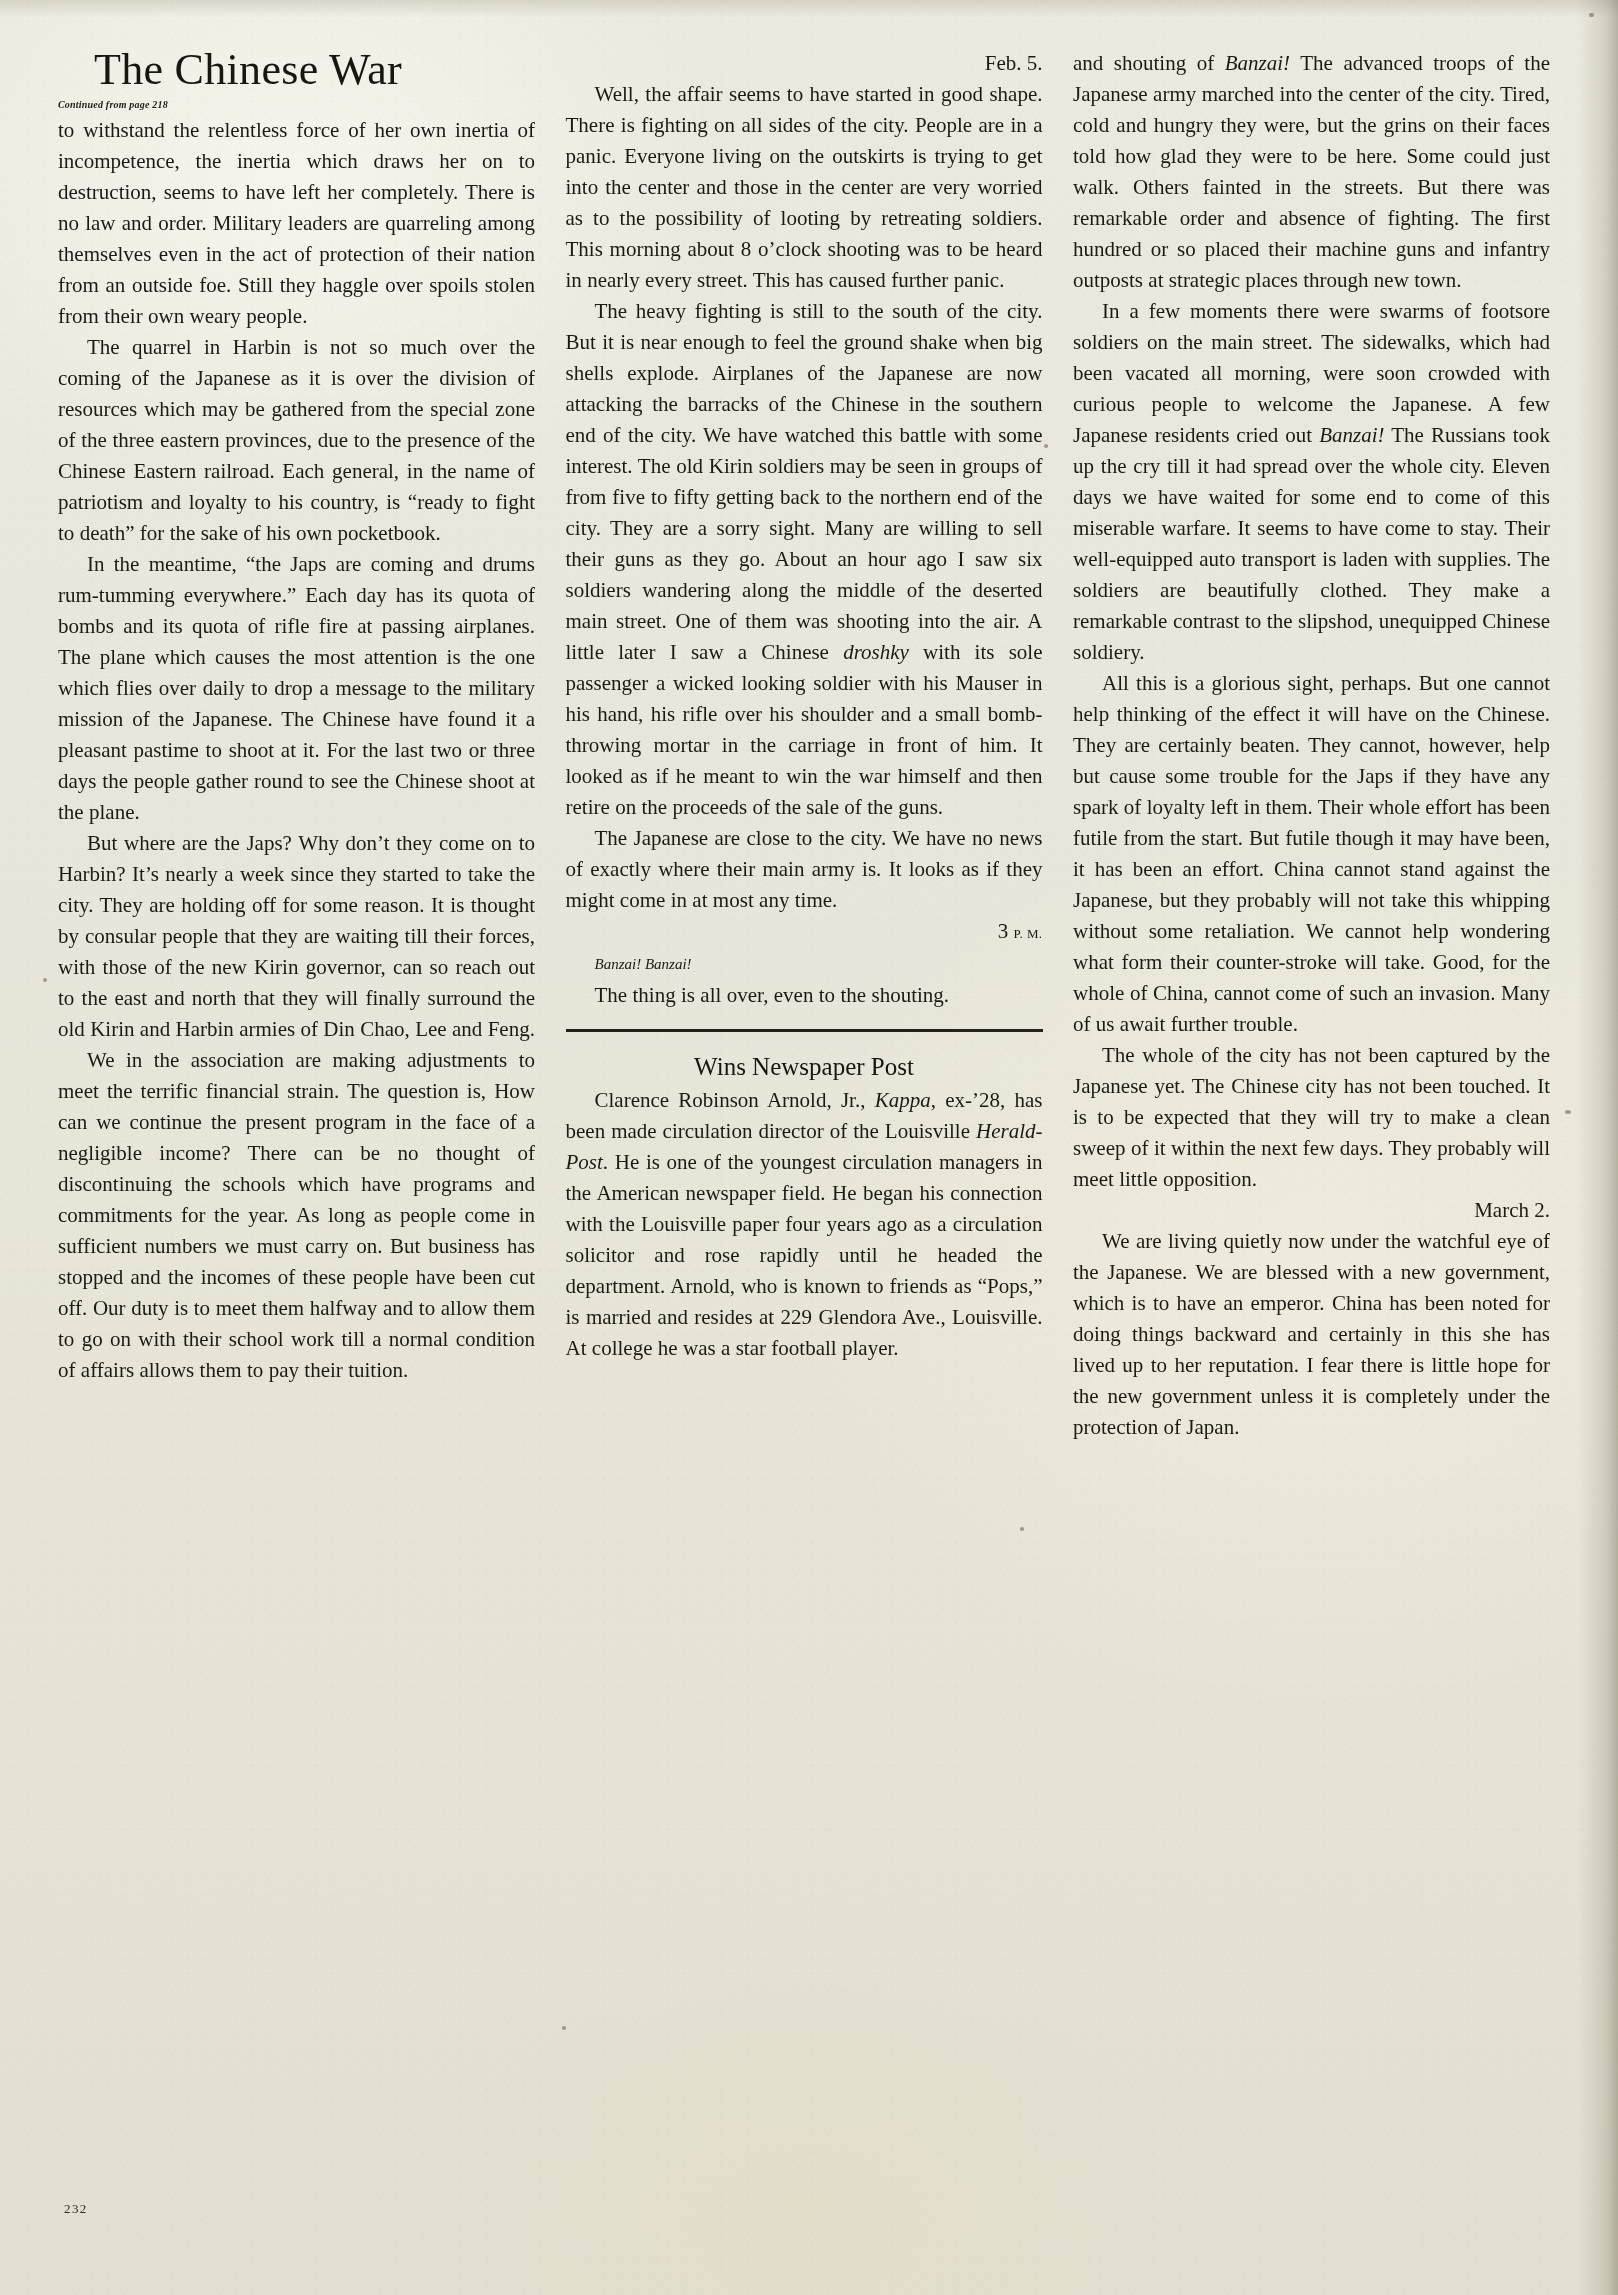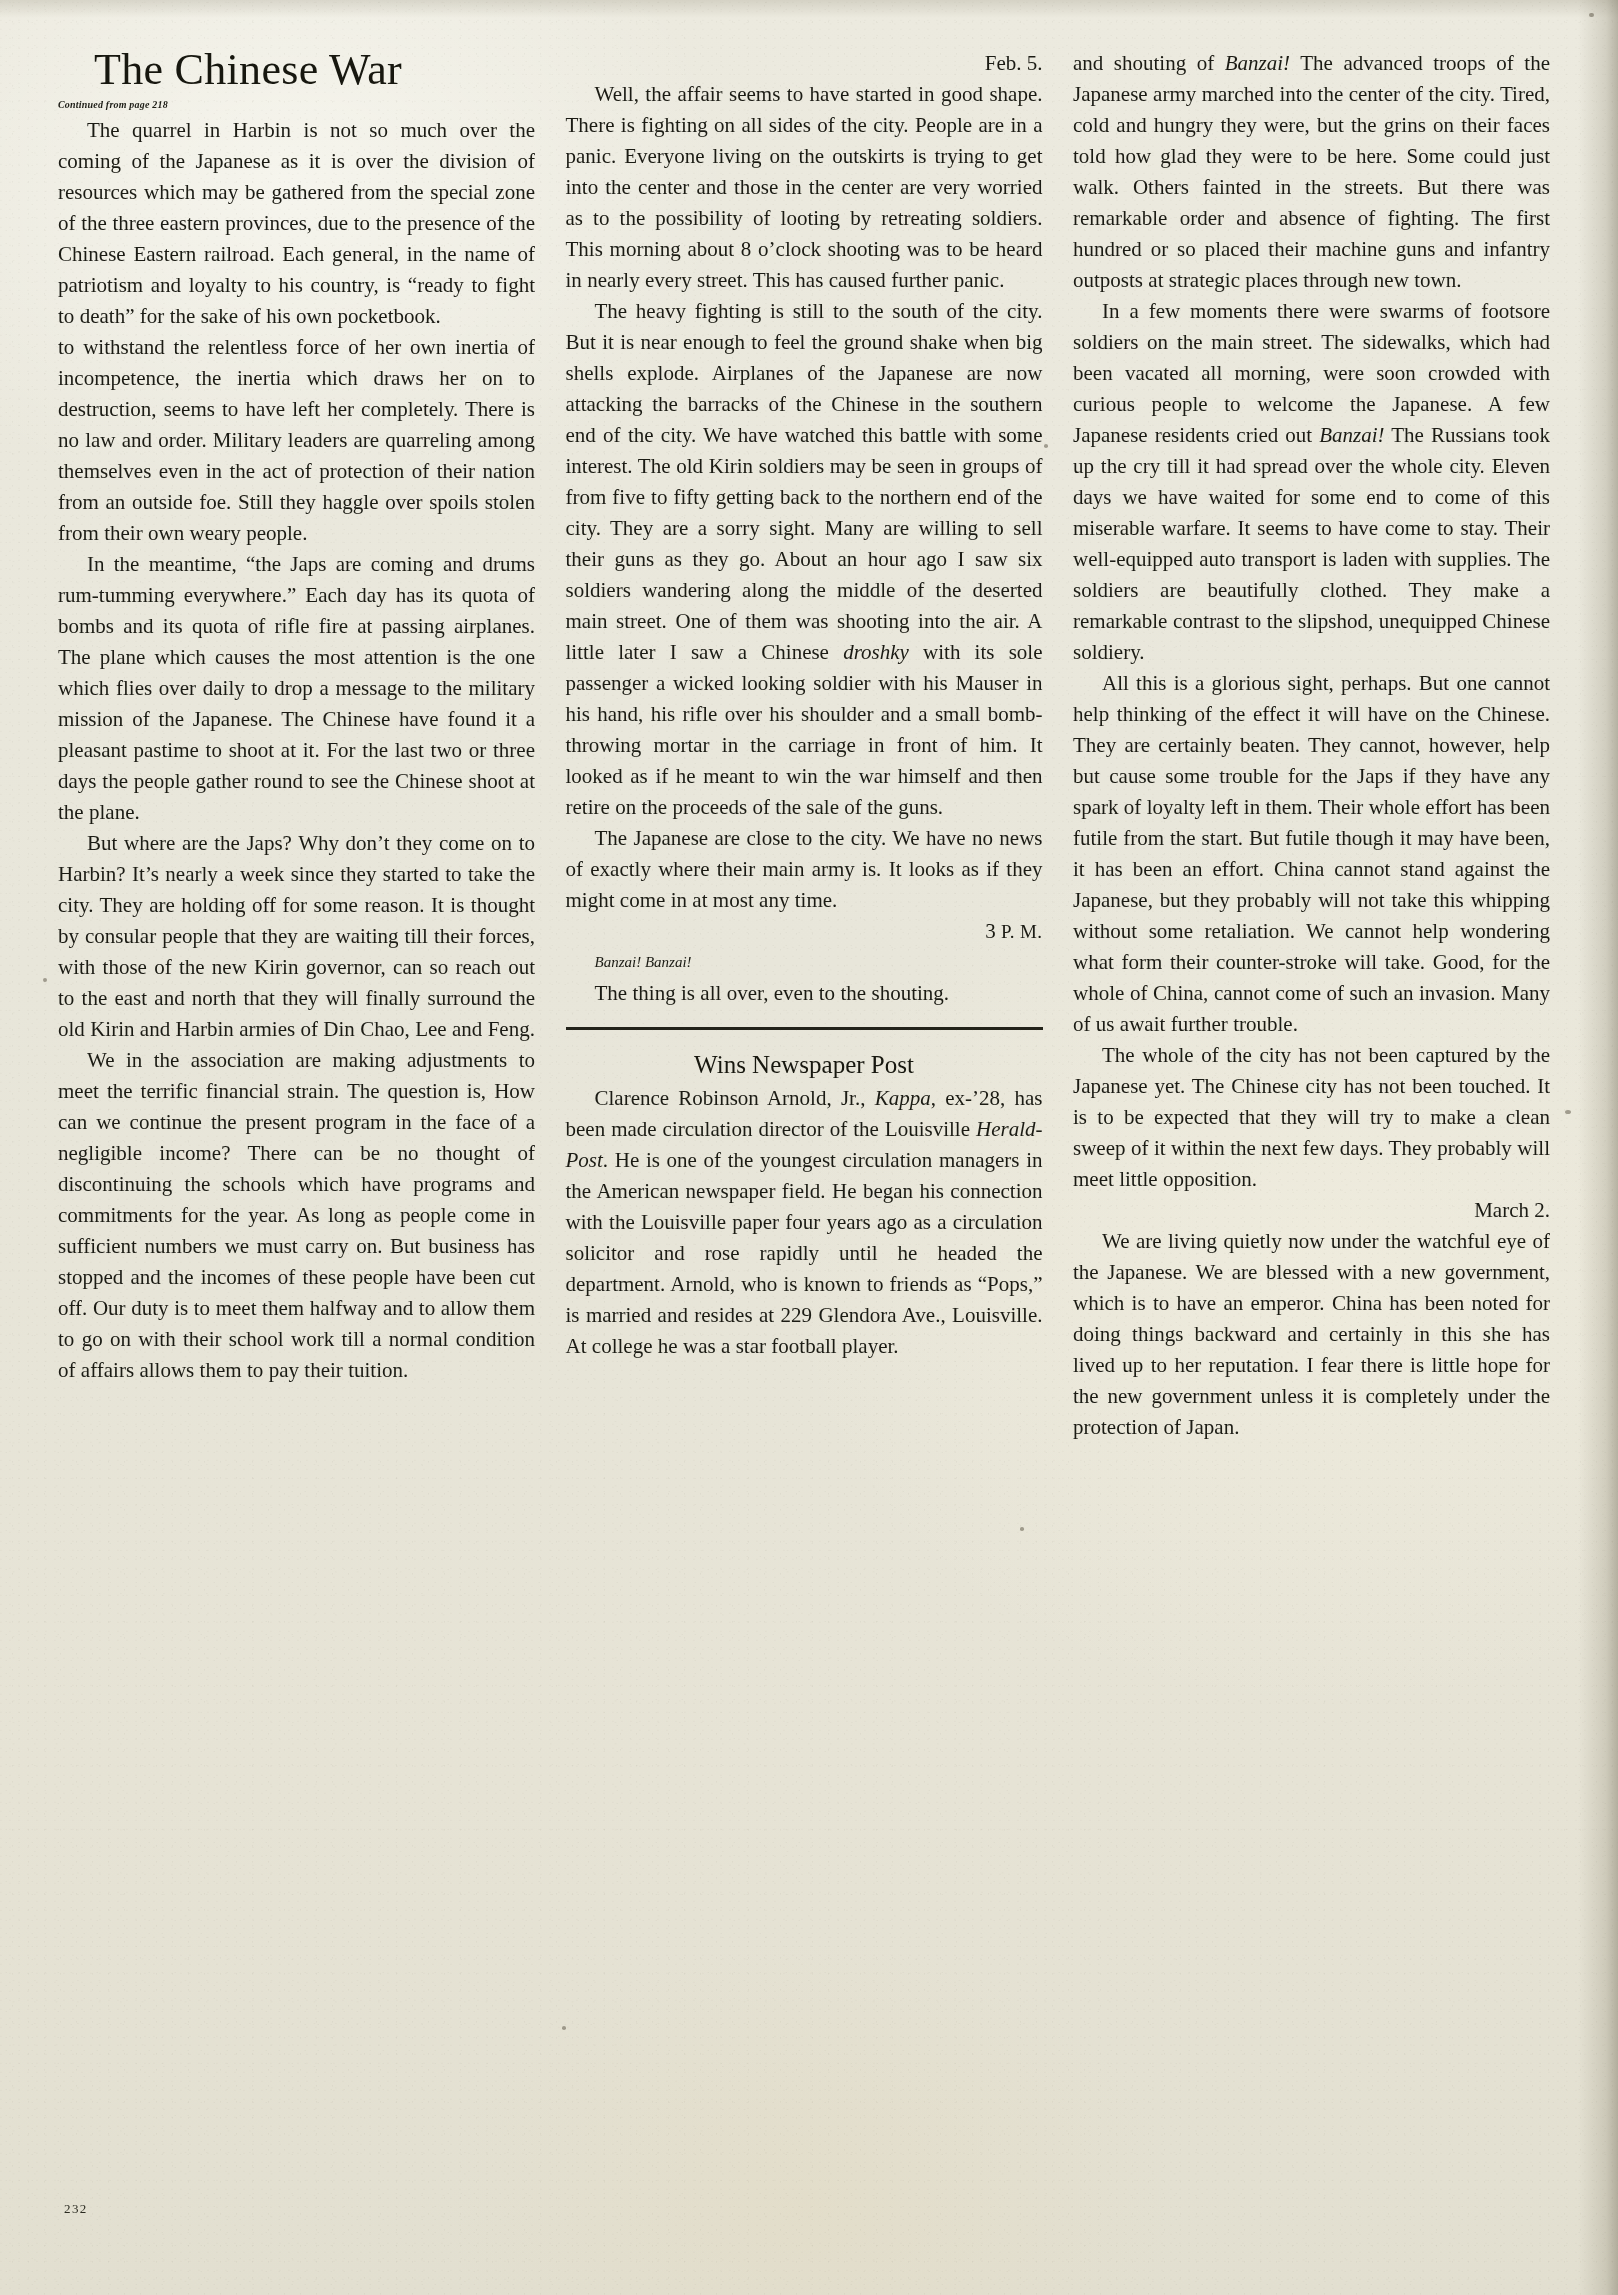--- a/index.html
+++ b/index.html
@@ -88,21 +88,21 @@
   p.body.noindent { text-indent: 0; }
 
   .dateline {
     margin: 0;
     font-size: 21px;
     line-height: 31px;
     text-align: right;
     color: #1b1b14;
   }
   .dateline .sc {
-    font-size: 19px;
+    font-size: 13px;
     letter-spacing: 0.4px;
   }
   .italic-line {
     margin: 0;
     font-size: 15px;
     line-height: 31px;
     font-style: italic;
     text-indent: 29px;
     color: #1b1b14;
   }
@@ -160,22 +160,22 @@
 
   <div class="edge-shade-top"></div>
   <div class="edge-shade"></div>
 
   <div class="columns">
 
     <div class="col">
       <h1 class="headline">The Chinese War</h1>
       <p class="contd">Continued from page 218</p>
 
+      <p class="body noindent">to withstand the relentless force of her own inertia of incompetence, the inertia which draws her on to destruction, seems to have left her completely.  There is no law and order.  Military leaders are quarreling among themselves even in the act of protection of their nation from an outside foe. Still they haggle over spoils stolen from their own weary people.</p>
       <p class="body">The quarrel in Harbin is not so much over the coming of the Japanese as it is over the division of resources which may be gathered from the special zone of the three eastern provinces, due to the presence of the Chinese Eastern railroad.  Each general, in the name of patriotism and loyalty to his country, is “ready to fight to death” for the sake of his own pocketbook.</p>
-      <p class="body noindent">to withstand the relentless force of her own inertia of incompetence, the inertia which draws her on to destruction, seems to have left her completely.  There is no law and order.  Military leaders are quarreling among themselves even in the act of protection of their nation from an outside foe. Still they haggle over spoils stolen from their own weary people.</p>
       <p class="body">In the meantime, “the Japs are coming and drums rum-tumming everywhere.”  Each day has its quota of bombs and its quota of rifle fire at passing airplanes. The plane which causes the most attention is the one which flies over daily to drop a message to the military mission of the Japanese.  The Chinese have found it a pleasant pastime to shoot at it.  For the last two or three days the people gather round to see the Chinese shoot at the plane.</p>
       <p class="body">But where are the Japs?  Why don’t they come on to Harbin?  It’s nearly a week since they started to take the city.  They are holding off for some reason. It is thought by consular people that they are waiting till their forces, with those of the new Kirin governor, can so reach out to the east and north that they will finally surround the old Kirin and Harbin armies of Din Chao, Lee and Feng.</p>
       <p class="body">We in the association are making adjustments to meet the terrific financial strain.  The question is, How can we continue the present program in the face of a negligible income? There can be no thought of discontinuing the schools which have programs and commitments for the year. As long as people come in sufficient numbers we must carry on. But business has stopped and the incomes of these people have been cut off.  Our duty is to meet them halfway and to allow them to go on with their school work till a normal condition of affairs allows them to pay their tuition.</p>
     </div>
 
     <div class="col">
       <p class="dateline">Feb. 5.</p>
 
       <p class="body">Well, the affair seems to have started in good shape.  There is fighting on all sides of the city.  People are in a panic.  Everyone living on the outskirts is trying to get into the center and those in the center are very worried as to the possibility of looting by retreating soldiers. This morning about 8 o’clock shooting was to be heard in nearly every street.  This has caused further panic.</p>
       <p class="body"><span>The heavy fighting is still to the south of the city.  But it is near enough to feel the ground shake when big shells explode.  Airplanes of the Japanese are now attacking the barracks of the Chinese in the southern end of the city.  We have watched this battle with some interest.  The old Kirin soldiers may be seen in groups of from five to fifty getting back to the northern end of the city. They are a sorry sight.  Many are willing to sell their guns as they go. About an hour ago I saw six soldiers wandering along the middle of the deserted main street.  One of them was shooting into the air.  A little later I saw a Chinese </span><i>droshky</i><span> with its sole passenger a wicked looking soldier with his Mauser in his hand, his rifle over his shoulder and a small bomb-throwing mortar in the carriage in front of him.  It looked as if he meant to win the war himself and then retire on the proceeds of the sale of the guns.</span></p>

